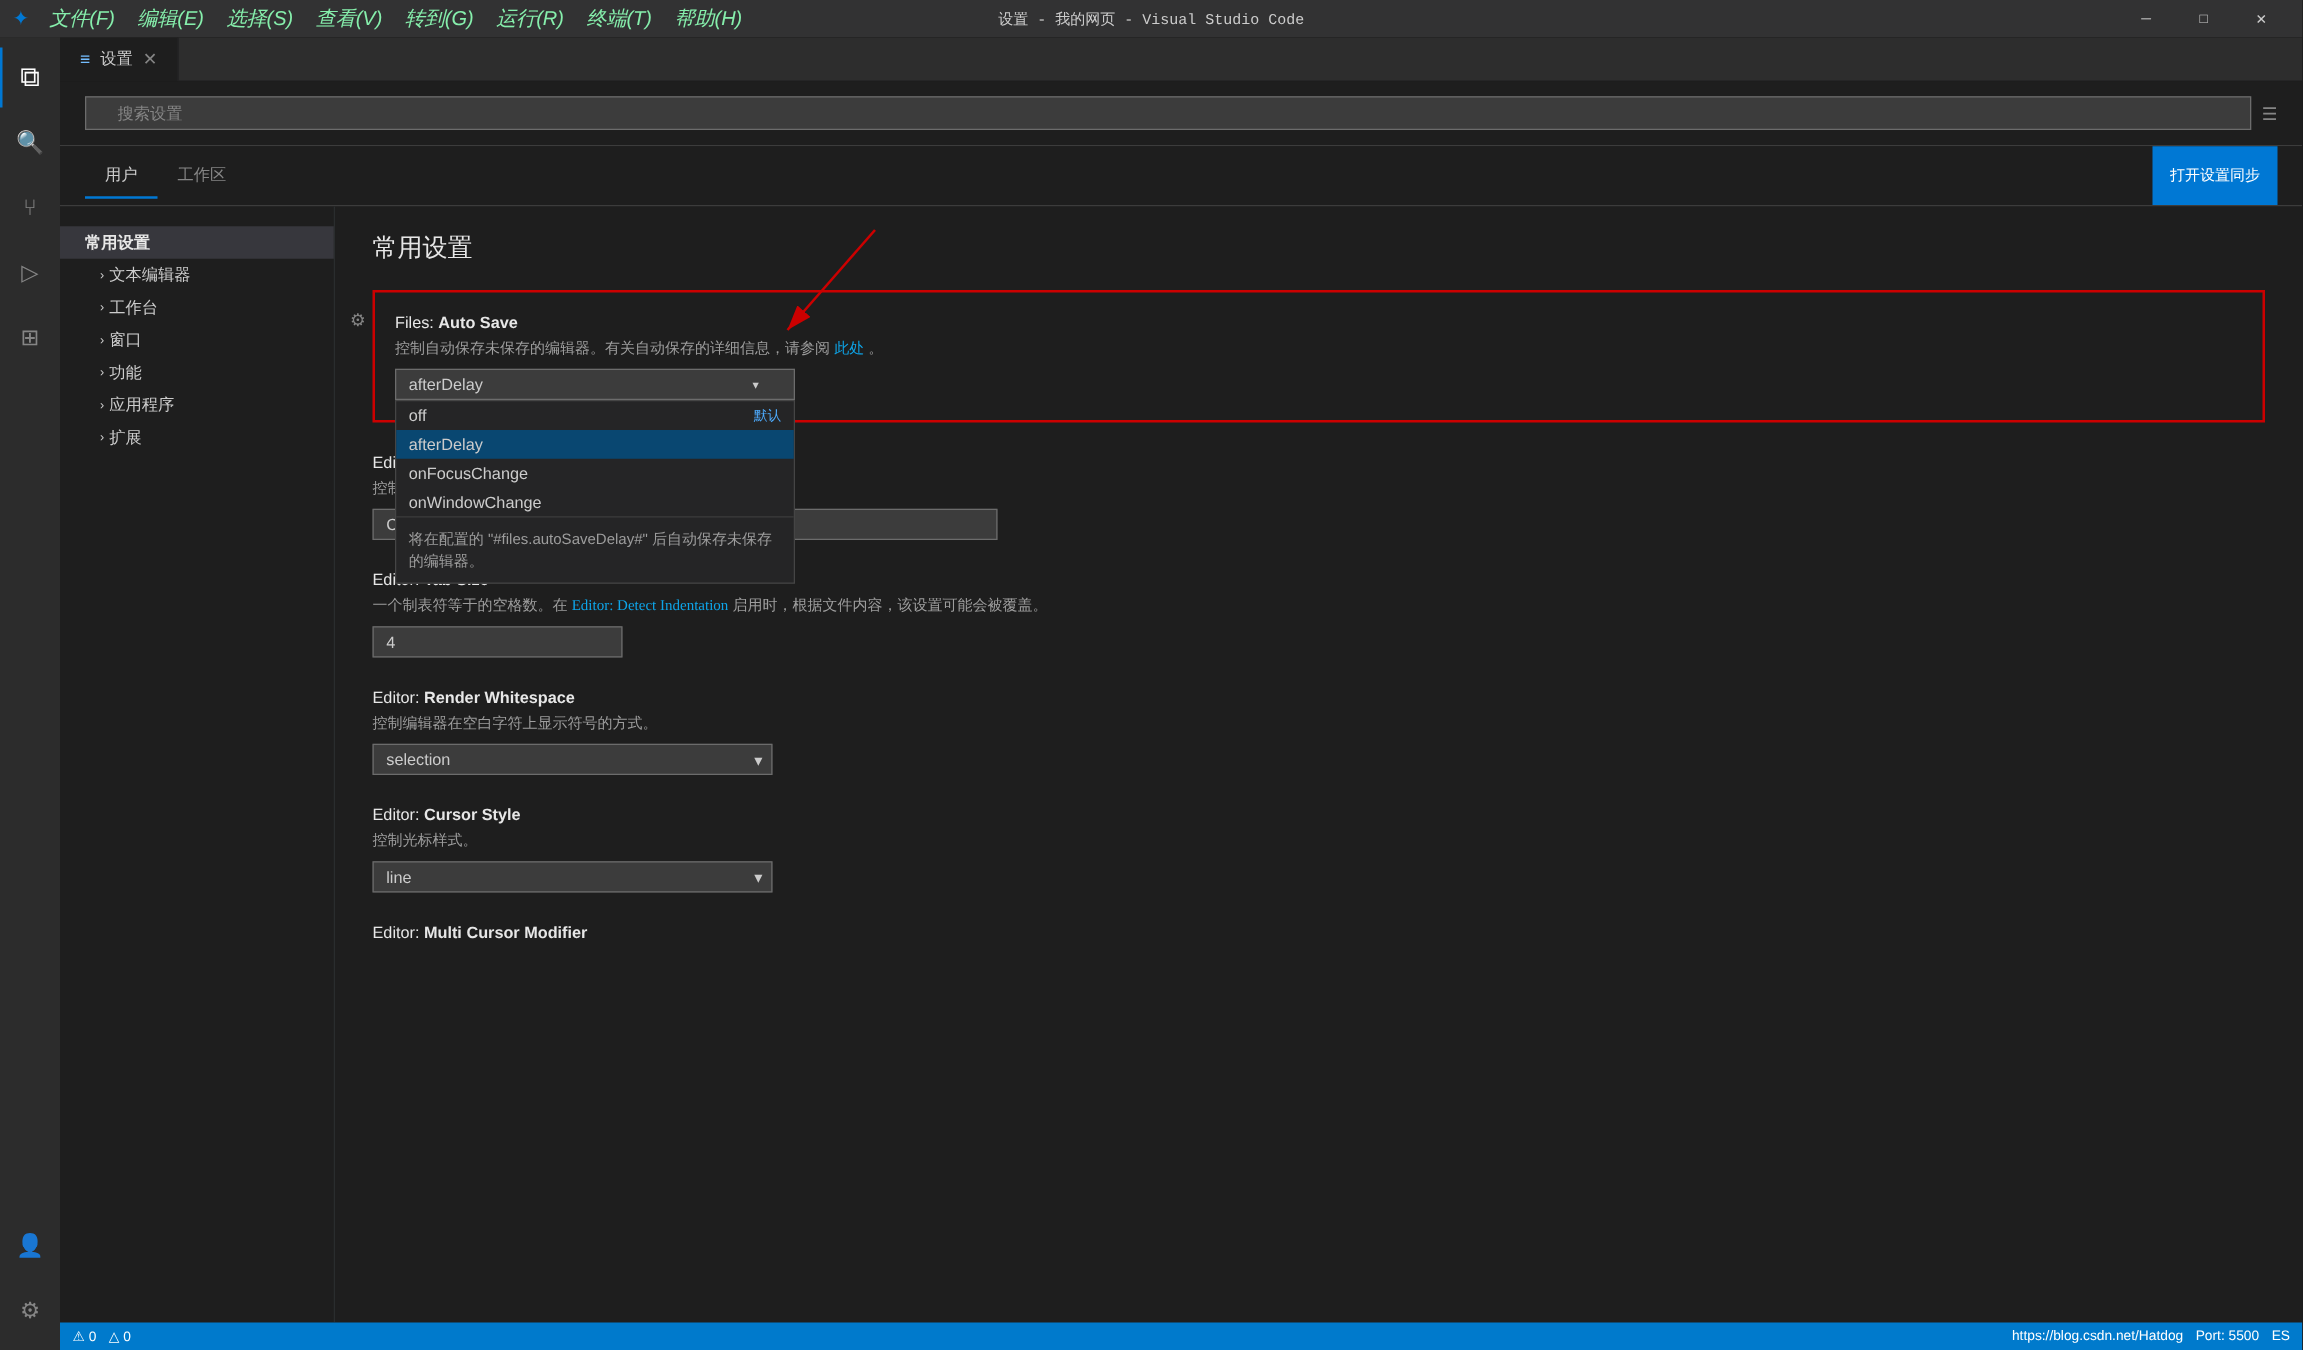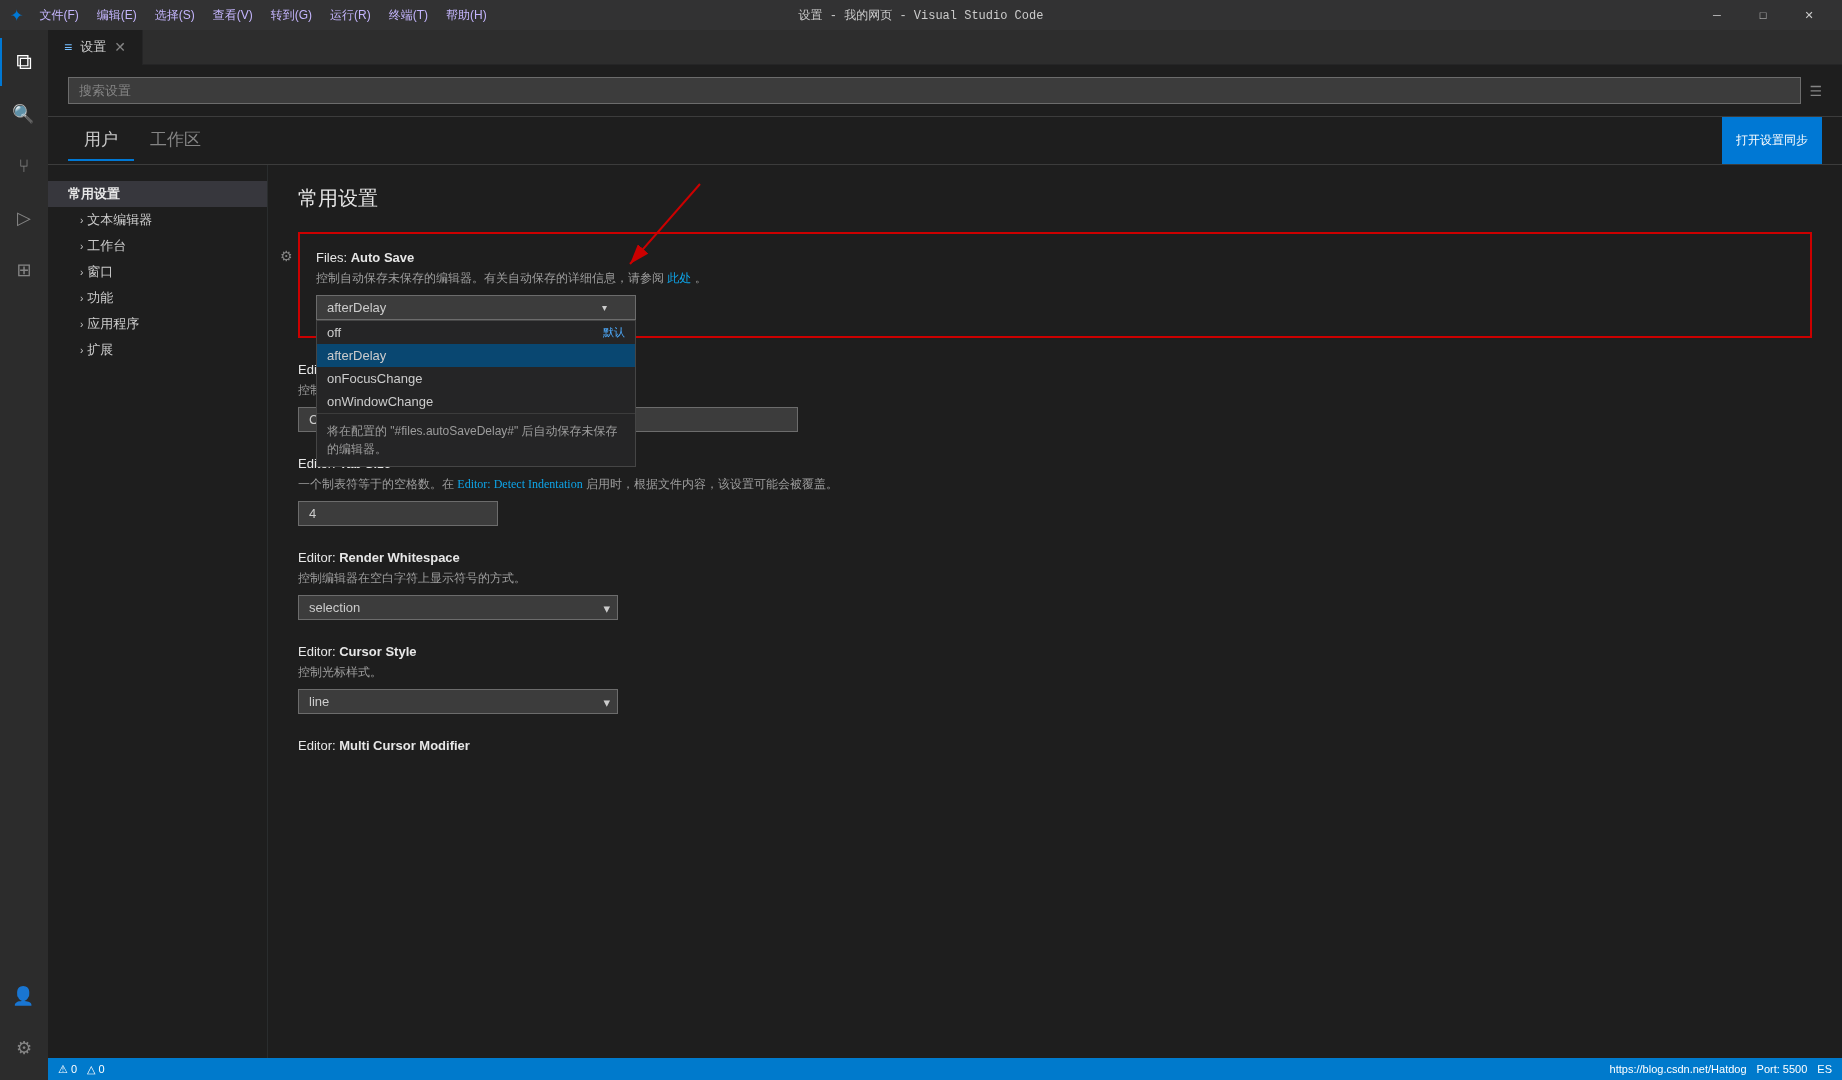--- a/index.html
+++ b/index.html
@@ -31,23 +31,24 @@
     .titlebar-icon {
       color: #0078d4;
       font-size: 16px;
     }
     .titlebar-menu {
       display: flex;
       gap: 2px;
     }
     .titlebar-menu-item {
       padding: 4px 8px;
-      font-size: 12px;
-      color: #c4b5fd;
-      cursor: pointer;
+      font-size: 16px;
+      color: #86efac;
+      cursor: pointer;
+      font-style: italic;
     }
     .titlebar-title {
       position: absolute;
       left: 50%;
       transform: translateX(-50%);
       font-size: 12px;
       color: #ccc;
       font-family: Liberation Mono, monospace;
     }
     .titlebar-controls {
@@ -162,21 +163,21 @@
       border-bottom: 1px solid #3c3c3c;
       display: flex;
       align-items: center;
       gap: 8px;
     }
     .search-input {
       flex: 1;
       background: #3c3c3c;
       border: 1px solid #6c6c6c;
       color: #ccc;
-      padding: 5px 10px;
+      padding: 5px 25px;
       font-size: 13px;
       outline: none;
     }
     .search-input::placeholder { color: #858585; }
     .search-icon-btn {
       color: #858585;
       font-size: 14px;
       cursor: pointer;
     }
 
@@ -185,21 +186,21 @@
       display: flex;
       align-items: center;
       padding: 0 20px;
       border-bottom: 1px solid #3c3c3c;
       background: #1e1e1e;
     }
     .settings-tab {
       padding: 8px 16px;
       cursor: pointer;
       color: #858585;
-      font-size: 17px;
+      font-size: 13px;
       border-bottom: 2px solid transparent;
     }
     .settings-tab.active {
       color: #ccc;
       border-bottom: 2px solid #0078d4;
     }
     .open-settings-btn {
       margin-left: auto;
       background: #0078d4;
       color: #fff;

